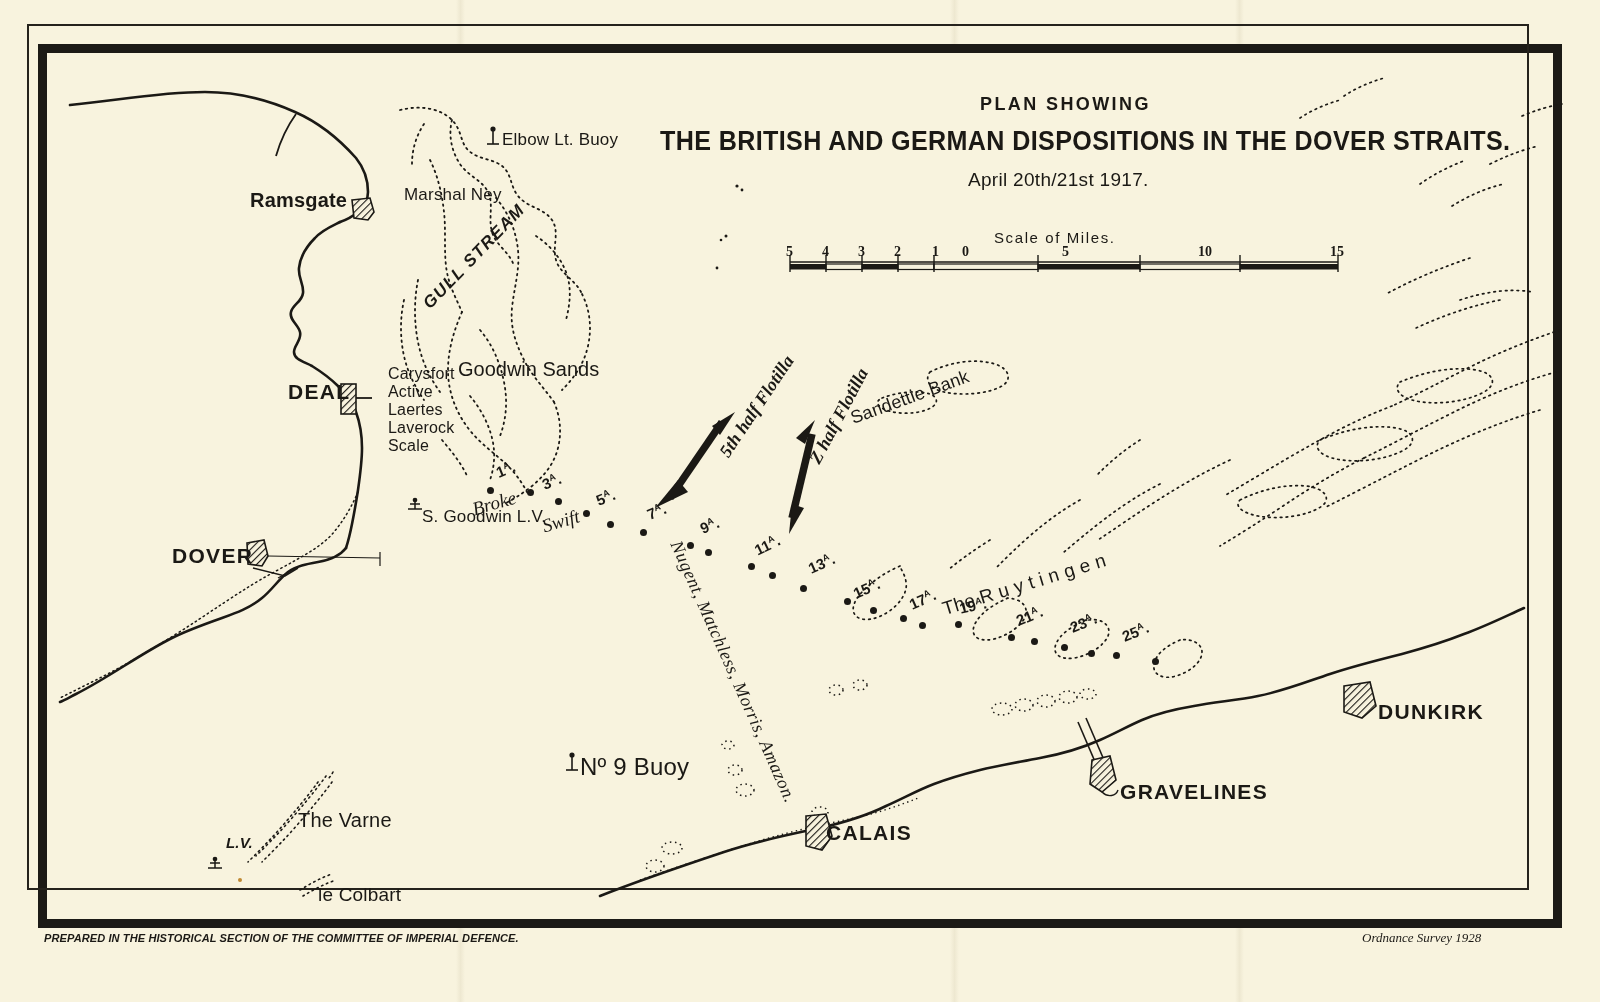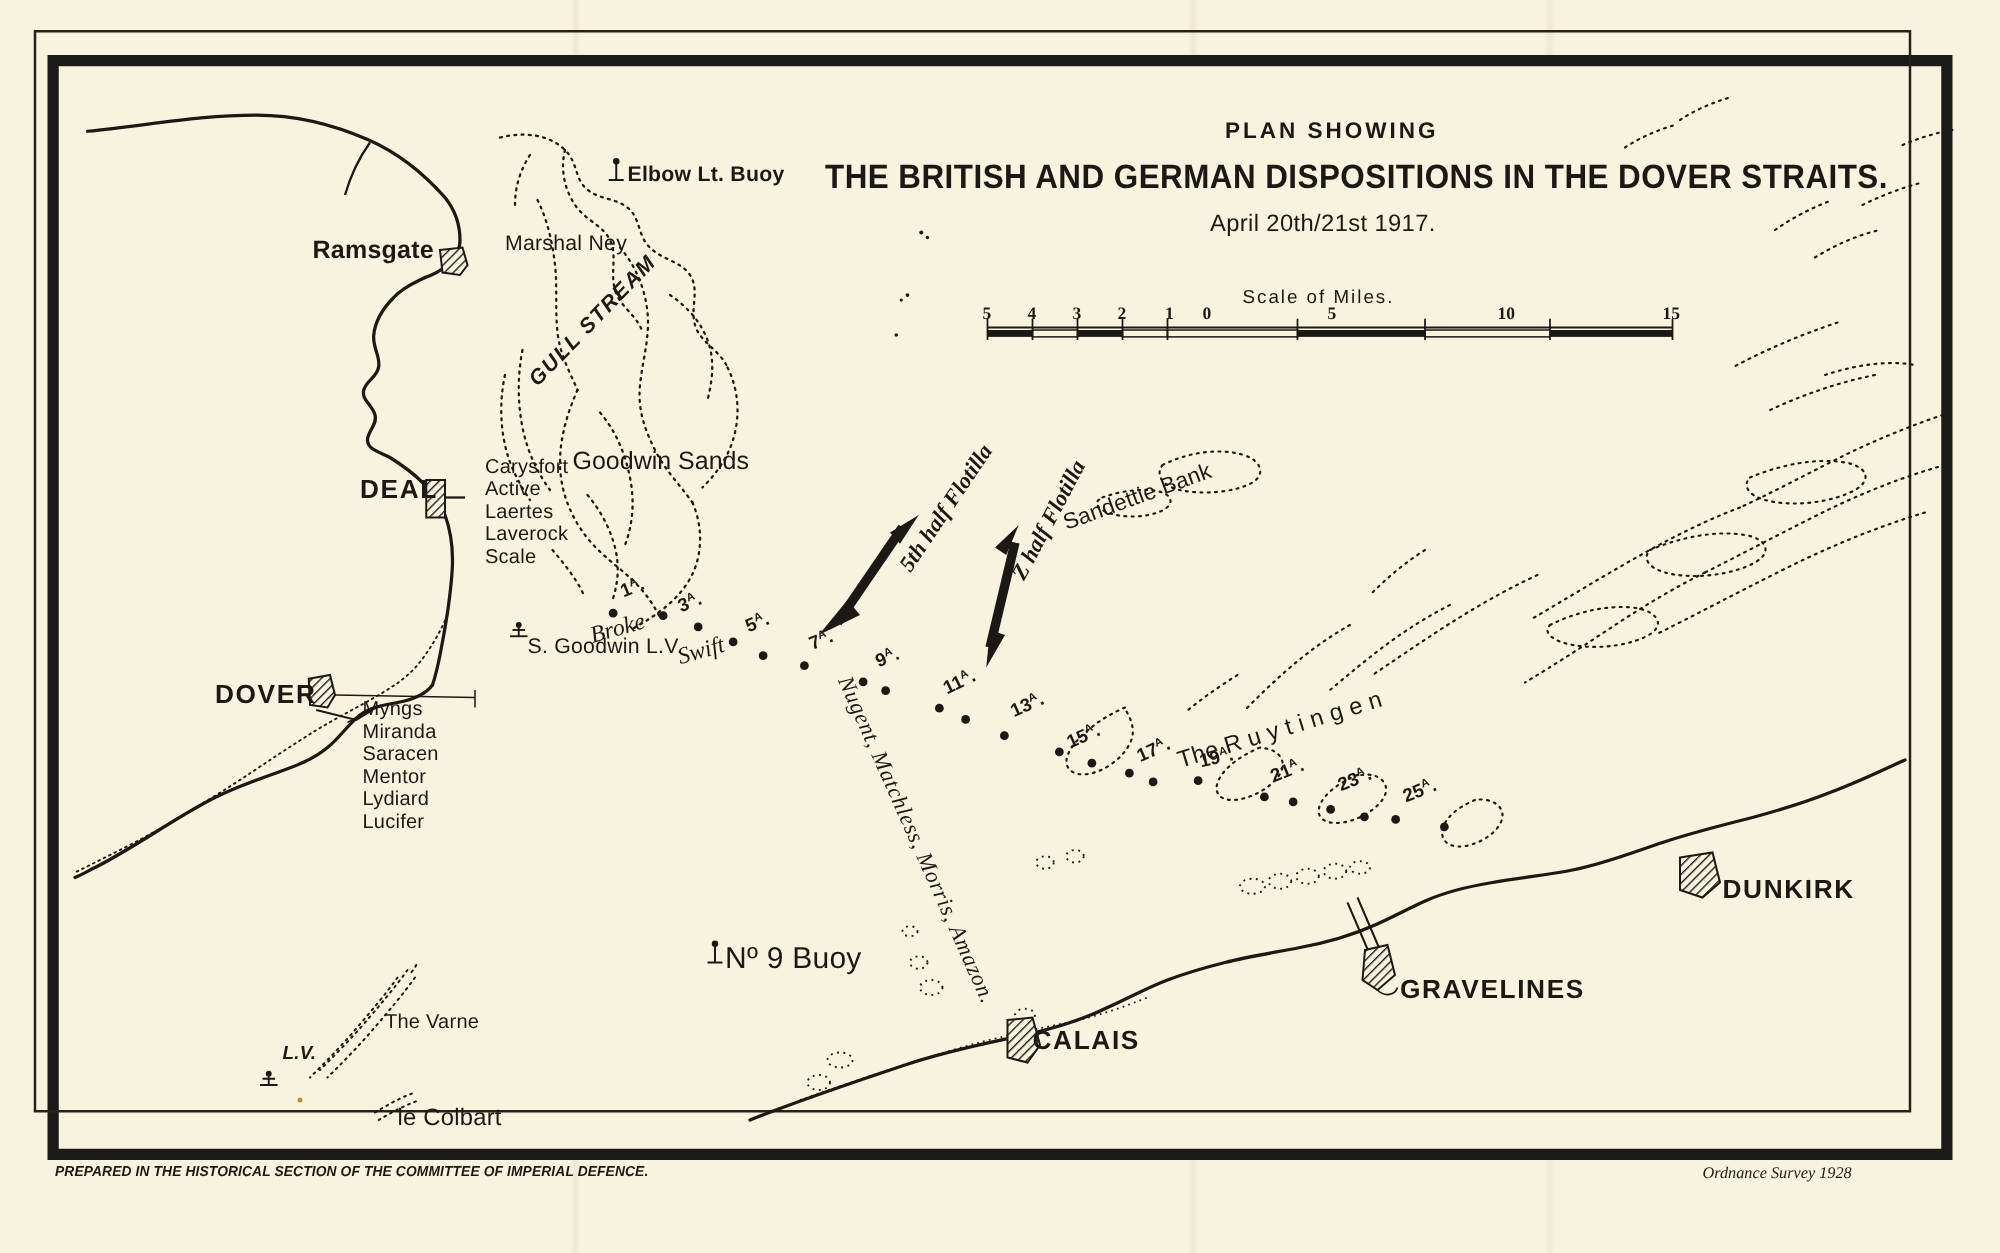--- a/index.html
+++ b/index.html
@@ -412,48 +412,40 @@
   <div class="lbl scale-num" style="left:932px; top:245px;">1</div>
   <div class="lbl scale-num" style="left:962px; top:245px;">0</div>
   <div class="lbl scale-num" style="left:1062px; top:245px;">5</div>
   <div class="lbl scale-num" style="left:1198px; top:245px;">10</div>
   <div class="lbl scale-num" style="left:1330px; top:245px;">15</div>
 
   <div class="lbl town-mid" style="left:250px; top:190px;">Ramsgate</div>
   <div class="lbl town-major" style="left:288px; top:381px;">DEAL</div>
   <div class="lbl town-major" style="left:172px; top:545px;">DOVER</div>
 
-  <div class="lbl feature" style="left:502px; top:131px;font-weight:bold;">Elbow Lt. Buoy</div>
+  <div class="lbl feature" style="left:502px; top:131px;">Elbow Lt. Buoy</div>
   <div class="lbl feature" style="left:404px; top:186px;">Marshal Ney</div>
   <div class="lbl feature rot" style="left:420px; top:300px; transform:rotate(-46deg); font-style:italic; font-weight:bold; letter-spacing:1.4px;">GULL STREAM</div>
   <div class="lbl" style="left:458px; top:359px; font-size:20px; font-family:'Liberation Sans',sans-serif;">Goodwin Sands</div>
   <div class="lbl feature rot" style="left:848px; top:410px; transform:rotate(-20deg); font-size:18px;">Sandettie  Bank</div>
   <div class="lbl feature rot" style="left:940px; top:600px; transform:rotate(-17deg); font-size:19px;">The    R u y t i n g e n</div>
   <div class="lbl feature" style="left:422px; top:508px;">S. Goodwin L.V.</div>
   <div class="lbl feature" style="left:580px; top:755px; font-size:24px;">Nº 9 Buoy</div>
-  <div class="lbl feature" style="left:298px; top:810px; font-size:16px;margin-left:10px;">The Varne</div>
+  <div class="lbl feature" style="left:298px; top:810px; font-size:20px;">The Varne</div>
   <div class="lbl feature-sm" style="left:226px; top:835px; font-weight:bold;font-style:italic;">L.V.</div>
   <div class="lbl feature" style="left:318px; top:885px; font-size:19px;">le Colbart</div>
 
   <div class="lbl" style="left:388px; top:366px;">
     <div class="shipname" style="position:relative; margin-bottom:2px;">Carysfort</div>
     <div class="shipname" style="position:relative; margin-bottom:2px;">Active</div>
     <div class="shipname" style="position:relative; margin-bottom:2px;">Laertes</div>
     <div class="shipname" style="position:relative; margin-bottom:2px;">Laverock</div>
     <div class="shipname" style="position:relative;">Scale</div>
   </div>
 
-  <div class="lbl" style="left:290px; top:560px;">
-    <div class="shipname" style="position:relative; margin-bottom:2px;">Myngs</div>
-    <div class="shipname" style="position:relative; margin-bottom:2px;">Miranda</div>
-    <div class="shipname" style="position:relative; margin-bottom:2px;">Saracen</div>
-    <div class="shipname" style="position:relative; margin-bottom:2px;">Mentor</div>
-    <div class="shipname" style="position:relative; margin-bottom:2px;">Lydiard</div>
-    <div class="shipname" style="position:relative;">Lucifer</div>
-  </div>
 
   <div class="lbl rot" style="left:470px; top:500px; transform:rotate(-16deg); font-size:19px; font-style:italic; font-family:'Liberation Serif',serif;">Broke</div>
   <div class="lbl rot" style="left:540px; top:517px; transform:rotate(-16deg); font-size:19px; font-style:italic; font-family:'Liberation Serif',serif;">Swift</div>
 
   <div class="lbl rot" style="left:684px; top:538px; transform:rotate(66deg); font-size:18px; font-style:italic; font-family:'Liberation Serif',serif; letter-spacing:0.6px;">Nugent, Matchless, Morris, Amazon.</div>
 
   <div class="lbl rot" style="left:716px; top:450px; transform:rotate(-56deg); font-size:18px; font-style:italic; font-weight:bold; font-family:'Liberation Serif',serif;">5th half Flotilla</div>
   <div class="lbl rot" style="left:806px; top:458px; transform:rotate(-62deg); font-size:18px; font-style:italic; font-weight:bold; font-family:'Liberation Serif',serif;">Z half Flotilla</div>
 
   <div>

